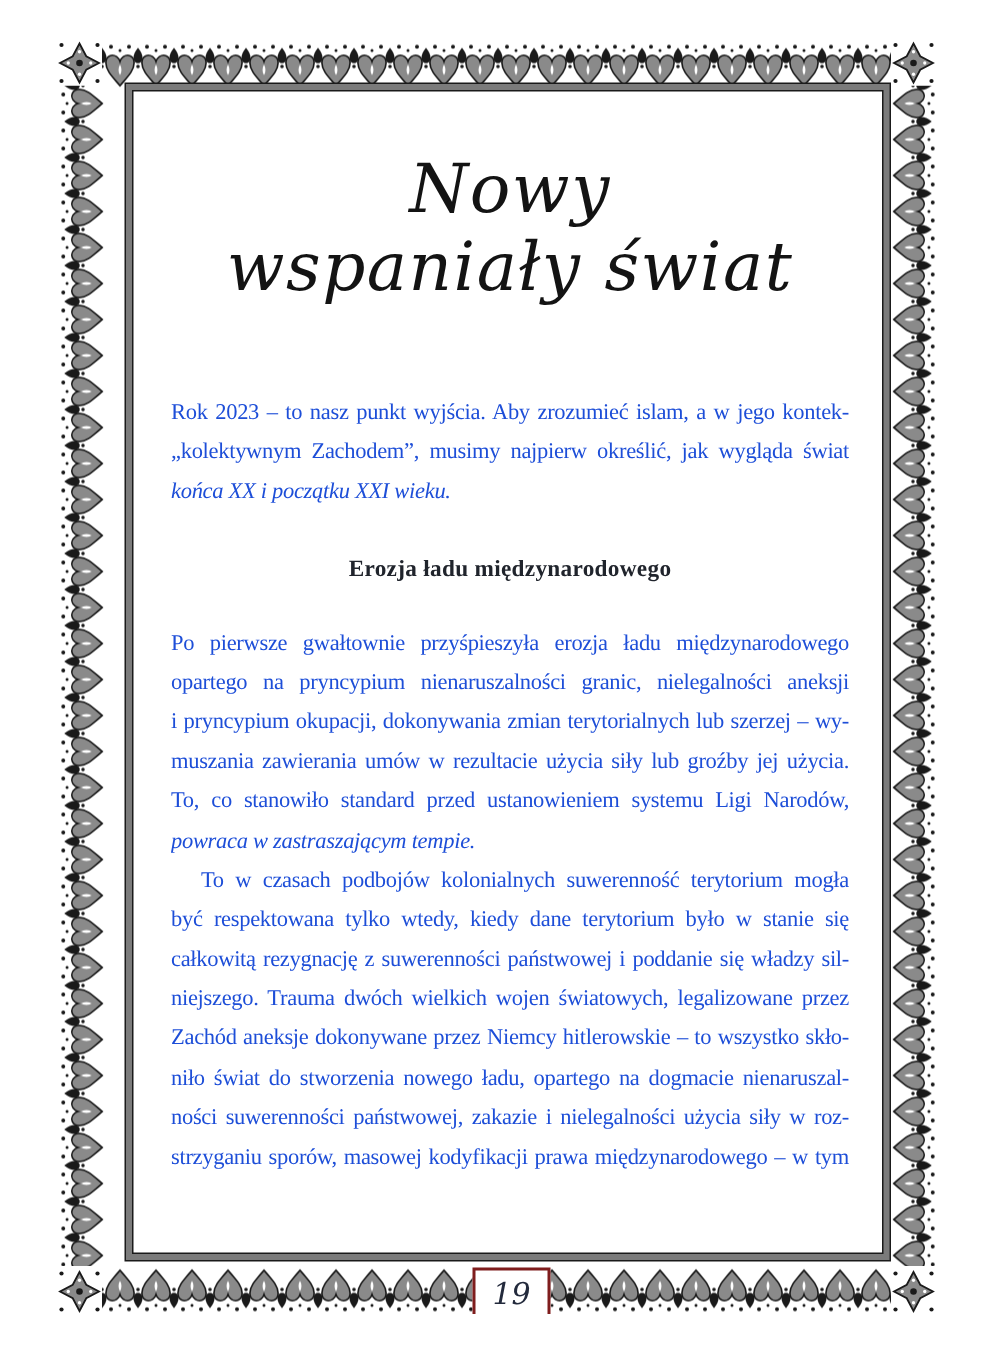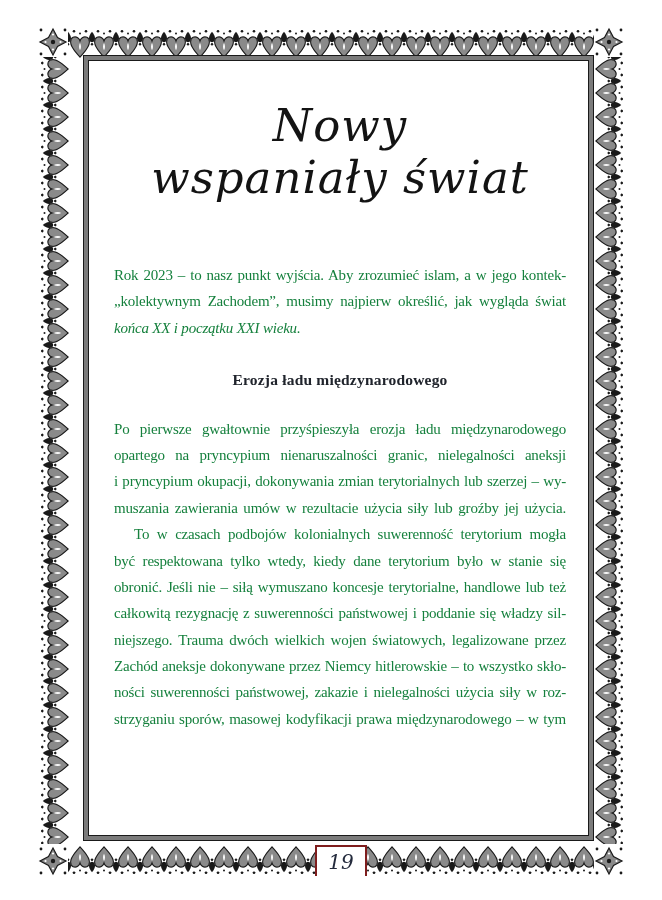--- a/index.html
+++ b/index.html
@@ -18,21 +18,21 @@
   
   #content{position:absolute;left:114px;top:56px;width:452px;}
 
   .title-block{margin-top:44px;text-align:center;color:#131313;}
   .title-line{font-family:"DejaVu Serif", serif;font-style:italic;
         font-size:45px;line-height:52px;letter-spacing:1px;font-weight:500;}
 
   .heading{margin-top:26px;text-align:center;font-weight:bold;font-size:15.5px;
         line-height:26.4px;color:#20242c;letter-spacing:0.2px;}
 
-  .para{margin:0;padding:0;color:#15803d;}
+  .para{margin:0;padding:0;color:#1d4ed8;}
   .p1{margin-top:58px;}
   .p2{margin-top:22px;}
   .p3{margin-top:0;}
   .bl{font-size:15px;line-height:26.4px;height:26.4px;letter-spacing:-0.2px;
       text-align:justify;text-align-last:justify;white-space:nowrap;overflow:hidden;}
   .bl-end{text-align-last:left;font-style:italic;}
   .bl-indent{text-indent:20px;}
 
   
   #page-number-box{position:absolute;left:315px;top:845px;width:52px;height:33px;
@@ -178,29 +178,31 @@
       <div class="bl bl-end">końca XX i początku XXI wieku.</div>
     </div>
 
     <div class="heading">Erozja ładu międzynarodowego</div>
 
     <div class="para p2">
       <div class="bl">Po pierwsze gwałtownie przyśpieszyła erozja ładu międzynarodowego</div>
       <div class="bl">opartego na pryncypium nienaruszalności granic, nielegalności aneksji</div>
       <div class="bl">i pryncypium okupacji, dokonywania zmian terytorialnych lub szerzej – wy-</div>
       <div class="bl">muszania zawierania umów w rezultacie użycia siły lub groźby jej użycia.</div>
+      <div class="bl">To, co stanowiło standard przed ustanowieniem systemu Ligi Narodów,</div>
+      <div class="bl bl-end">powraca w zastraszającym tempie.</div>
     </div>
 
     <div class="para p3">
       <div class="bl bl-indent">To w czasach podbojów kolonialnych suwerenność terytorium mogła</div>
       <div class="bl">być respektowana tylko wtedy, kiedy dane terytorium było w stanie się</div>
-      <div class="bl">obronić. Jeśli nie – siłą wymuszano koncesje terytorialne, handlowe lub też</div>
       <div class="bl">całkowitą rezygnację z suwerenności państwowej i poddanie się władzy sil-</div>
       <div class="bl">niejszego. Trauma dwóch wielkich wojen światowych, legalizowane przez</div>
       <div class="bl">Zachód aneksje dokonywane przez Niemcy hitlerowskie – to wszystko skło-</div>
+      <div class="bl">niło świat do stworzenia nowego ładu, opartego na dogmacie nienaruszal-</div>
       <div class="bl">ności suwerenności państwowej, zakazie i nielegalności użycia siły w roz-</div>
       <div class="bl">strzyganiu sporów, masowej kodyfikacji prawa międzynarodowego – w tym</div>
     </div>
 
   </div>
 
   <div id="page-number-box">
     <span id="page-number">19</span>
   </div>
 

